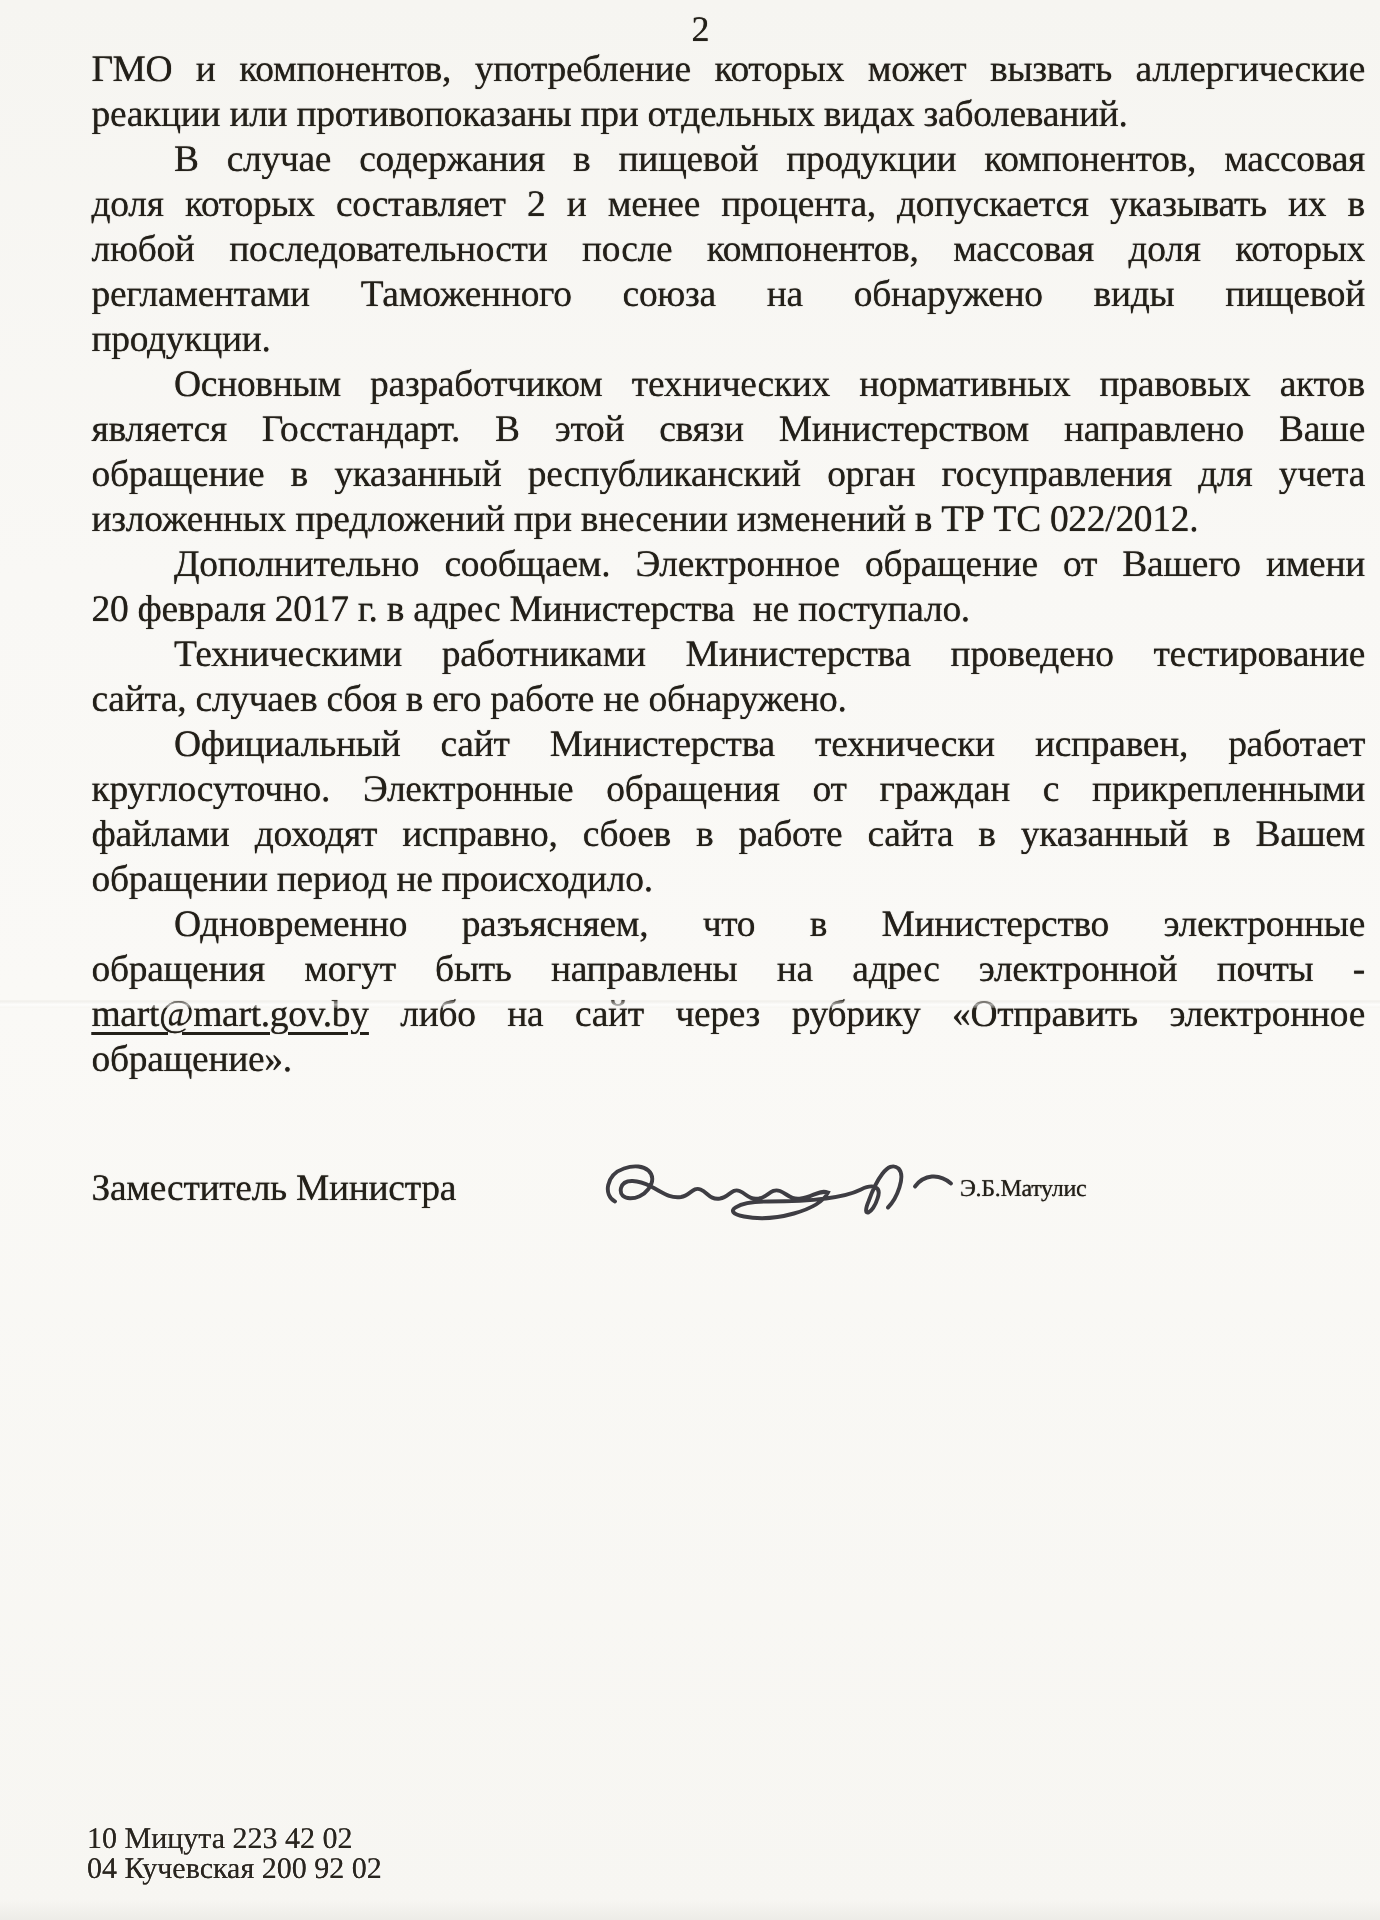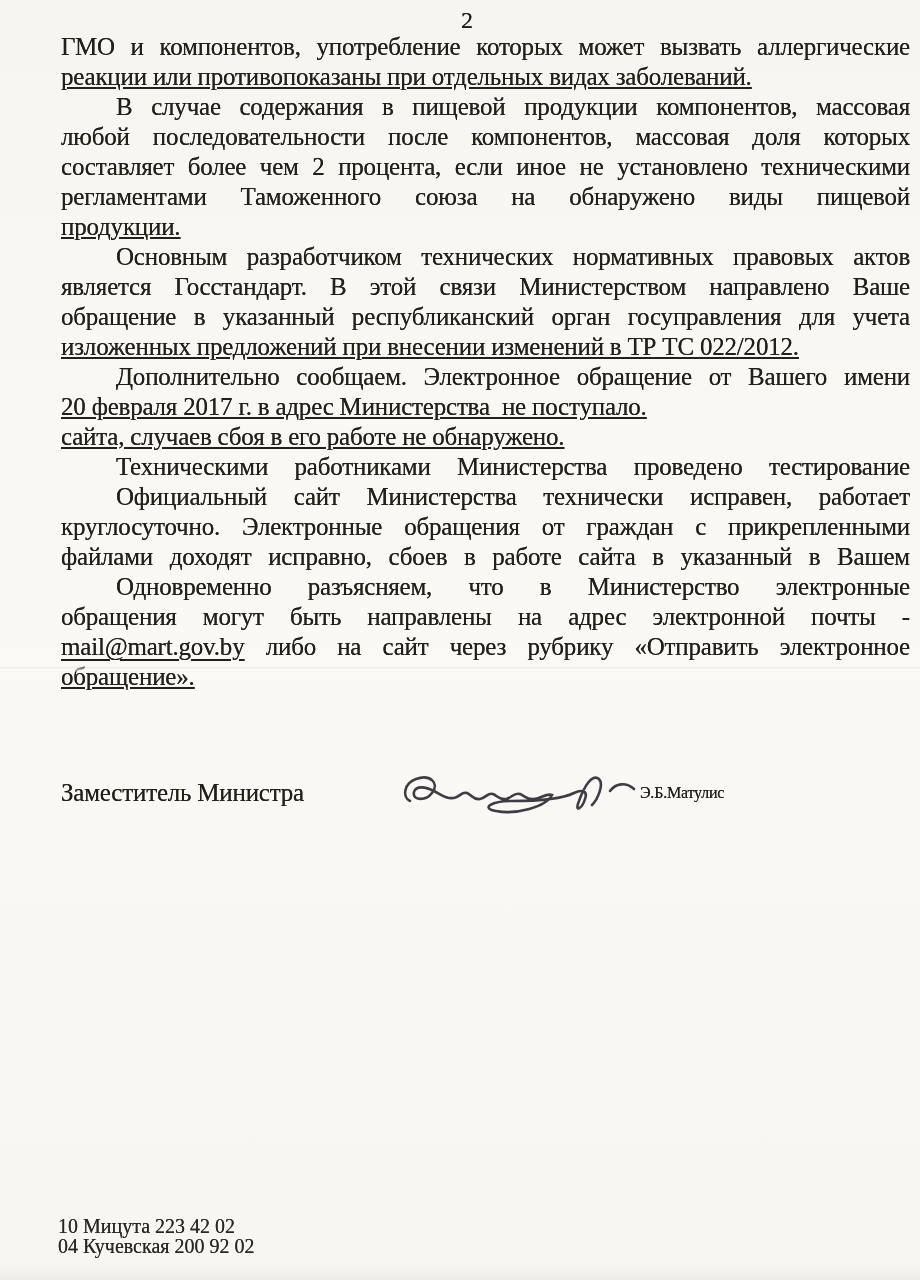--- a/index.html
+++ b/index.html
@@ -33,21 +33,21 @@
   }
   .body-text {
     position: absolute; left: 61px; top: 32px; width: 849px;
   }
   .line {
     font-size: 25px; line-height: 30px; letter-spacing: -0.2px;
     text-align: justify; text-align-last: justify;
     white-space: pre-wrap;
     text-shadow: 0 0 0.55px rgba(35,30,25,0.9);
   }
-  .line.last { text-align-last: left; text-decoration: underline; }
+  .line.last { text-align-last: left; }
   .line.indent { text-indent: 55px; }
   .underline {
     text-decoration: underline;
     text-decoration-thickness: 1.5px;
     text-underline-offset: 4px;
   }
   .sig-title {
     position: absolute; left: 61px; top: 778px;
     font-size: 25px; line-height: 30px; letter-spacing: -0.2px;
     text-shadow: 0 0 0.55px rgba(35,30,25,0.9);
@@ -71,38 +71,39 @@
 <body>
 
 <div class="page">
 
   <div class="page-number">2</div>
 
   <div class="body-text" id="body-text">
       <div class="line">ГМО и компонентов, употребление которых может вызвать аллергические</div>
       <div class="line last">реакции или противопоказаны при отдельных видах заболеваний.</div>
       <div class="line indent">В случае содержания в пищевой продукции компонентов, массовая</div>
+      <div class="line">доля которых составляет 2 и менее процента, допускается указывать их в</div>
       <div class="line">любой последовательности после компонентов, массовая доля которых</div>
-      <div class="line">составляет более чем 2 процента, если иное не установлено техническими</div>
       <div class="line">регламентами Таможенного союза на обнаружено виды пищевой</div>
       <div class="line last">продукции.</div>
       <div class="line indent">Основным разработчиком технических нормативных правовых актов</div>
       <div class="line">является Госстандарт. В этой связи Министерством направлено Ваше</div>
       <div class="line">обращение в указанный республиканский орган госуправления для учета</div>
       <div class="line last">изложенных предложений при внесении изменений в ТР ТС 022/2012.</div>
       <div class="line indent">Дополнительно сообщаем. Электронное обращение от Вашего имени</div>
       <div class="line last">20 февраля 2017 г. в адрес Министерства  не поступало.</div>
+      <div class="line indent">Техническими работниками Министерства проведено тестирование</div>
       <div class="line last">сайта, случаев сбоя в его работе не обнаружено.</div>
-      <div class="line indent">Техническими работниками Министерства проведено тестирование</div>
       <div class="line indent">Официальный сайт Министерства технически исправен, работает</div>
       <div class="line">круглосуточно. Электронные обращения от граждан с прикрепленными</div>
       <div class="line">файлами доходят исправно, сбоев в работе сайта в указанный в Вашем</div>
+      <div class="line last">обращении период не происходило.</div>
       <div class="line indent">Одновременно разъясняем, что в Министерство электронные</div>
       <div class="line">обращения могут быть направлены на адрес электронной почты -</div>
-      <div class="line"><span class="underline">mail@mart.gov.by</span><span> либо на сайт через рубрику «Отправить электронное</span></div>
+      <div class="line"><span class="underline">mart@mart.gov.by</span><span> либо на сайт через рубрику «Отправить электронное</span></div>
       <div class="line last">обращение».</div>
     </div>
 
   <div class="crease"></div>
 
   <div class="sig-title">Заместитель Министра</div>
 
   <svg class="sig-scribble" viewBox="0 0 250 60" aria-hidden="true">
     <path d="M14 38 C6 34 8 20 20 16 C34 11 44 20 36 30 C30 38 16 38 18 29 C20 22 30 24 38 28 C46 32 50 36 58 35 C64 34 66 28 71 30 C76 32 77 37 84 36 C90 35 92 29 97 31 C102 33 103 37 110 36 C116 35 118 29 124 31 C129 33 131 37 138 36 C146 35 150 30 156 32 C150 44 120 52 100 48 C84 45 96 38 116 38 C144 38 166 36 178 30 C186 26 192 28 189 36 C186 46 178 50 183 38 C188 24 196 10 203 16 C208 21 202 36 196 42" fill="none" stroke="#2e2c33" stroke-width="2.6" stroke-linecap="round" opacity="0.92"></path>
     <path d="M214 28 C220 20 230 19 238 26" fill="none" stroke="#2e2c33" stroke-width="2.6" stroke-linecap="round" opacity="0.92"></path>

